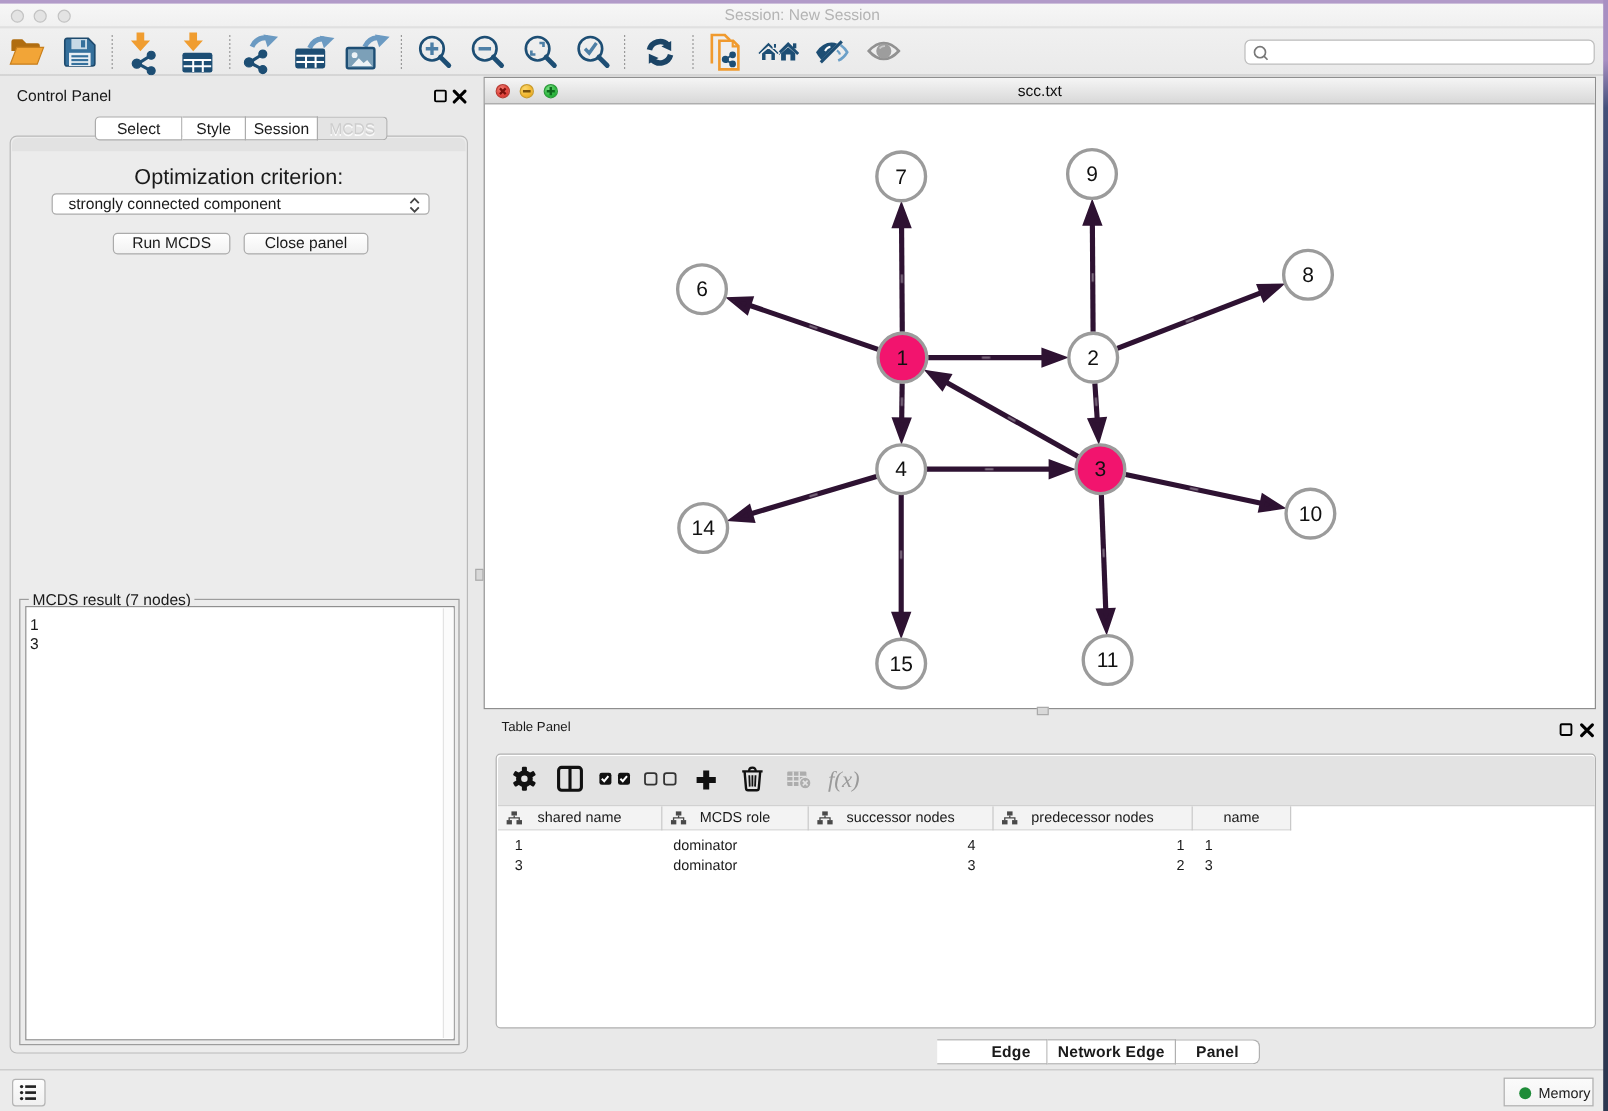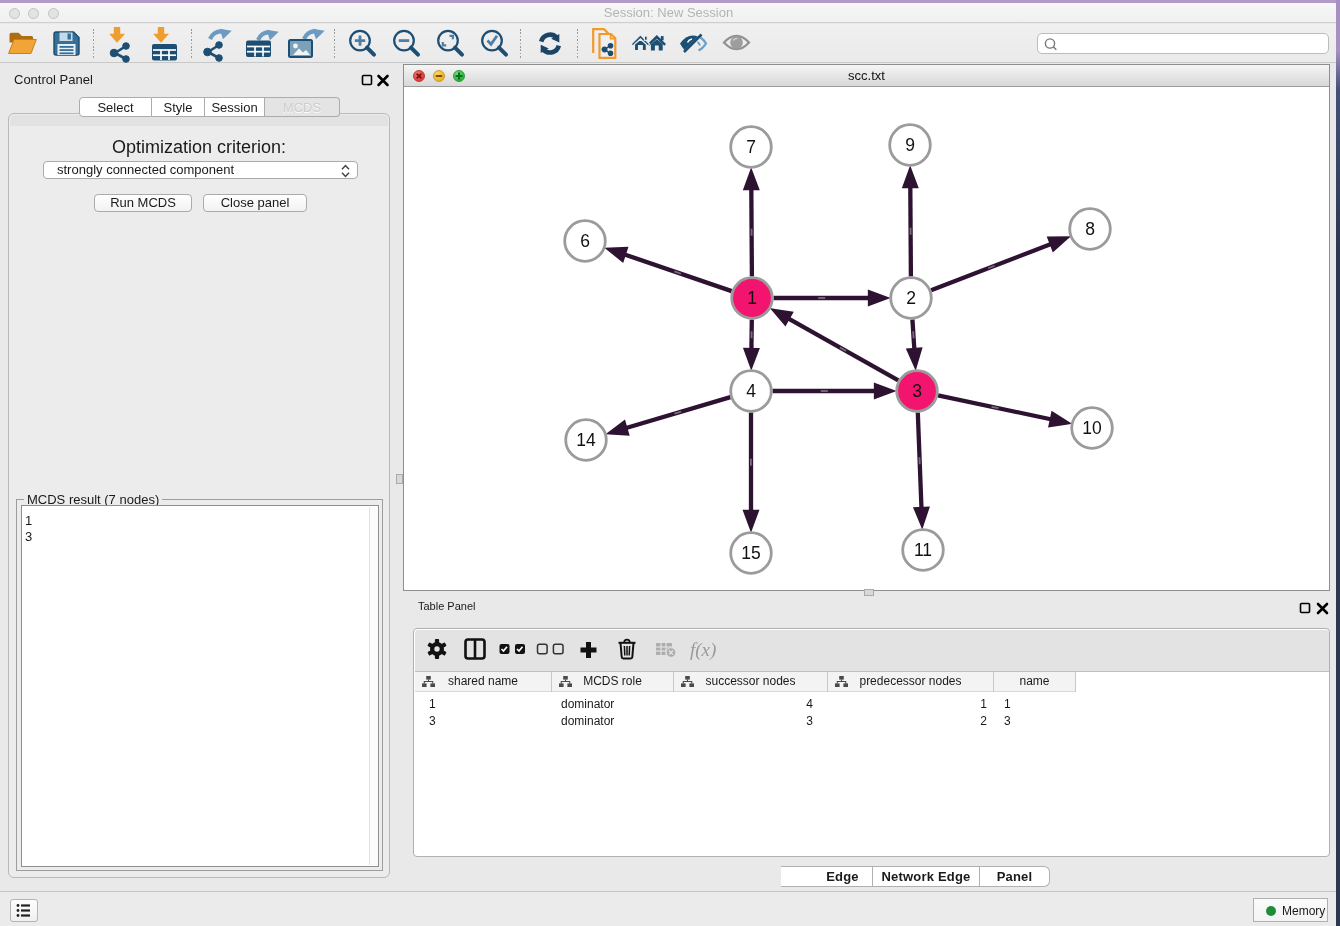--- a/index.html
+++ b/index.html
@@ -239,21 +239,21 @@
 <rect x="1.5" y="2.5" width="9" height="9" fill="none" stroke="#000" stroke-width="1.6" rx="1"></rect>
 <path d="M17.5 3 L26.5 12 M26.5 3 L17.5 12" stroke="#000" stroke-width="2.6" stroke-linecap="round"></path>
 </svg>
 <div class="abs" id="cp-tabpane">
     <div class="topstrip"></div>
   </div>
 <div class="abs tabrow" style="left:79px; top:97px;">
   <div class="tab first" style="width:73px;">Select</div>
   <div class="tab" style="width:53px;">Style</div>
   <div class="tab" style="width:60px;">Session</div>
-  <div class="tab last dis" style="width:75px;">MCDS</div>
+  <div class="tab last dis" style="width:58px;">MCDS</div>
 </div>
 <div class="abs" id="opt-label">Optimization criterion:</div>
 <div class="abs" id="dropdown">strongly connected component<svg style="position:absolute; right:6px; top:2px;" width="11" height="14">
       <path d="M2 5.2 L5.5 1.6 L9 5.2 M2 8.8 L5.5 12.4 L9 8.8" fill="none" stroke="#444" stroke-width="1.5"></path>
     </svg></div>
 <div class="abs btn" style="left:94px; top:194px; width:98px;">Run MCDS</div>
 <div class="abs btn" style="left:203px; top:194px; width:104px;">Close panel</div>
 <div class="abs" id="fieldset"></div>
 <div class="abs" id="fs-legend">MCDS result (7 nodes)</div>
 <div class="abs" id="fs-white">1<br>3</div>

